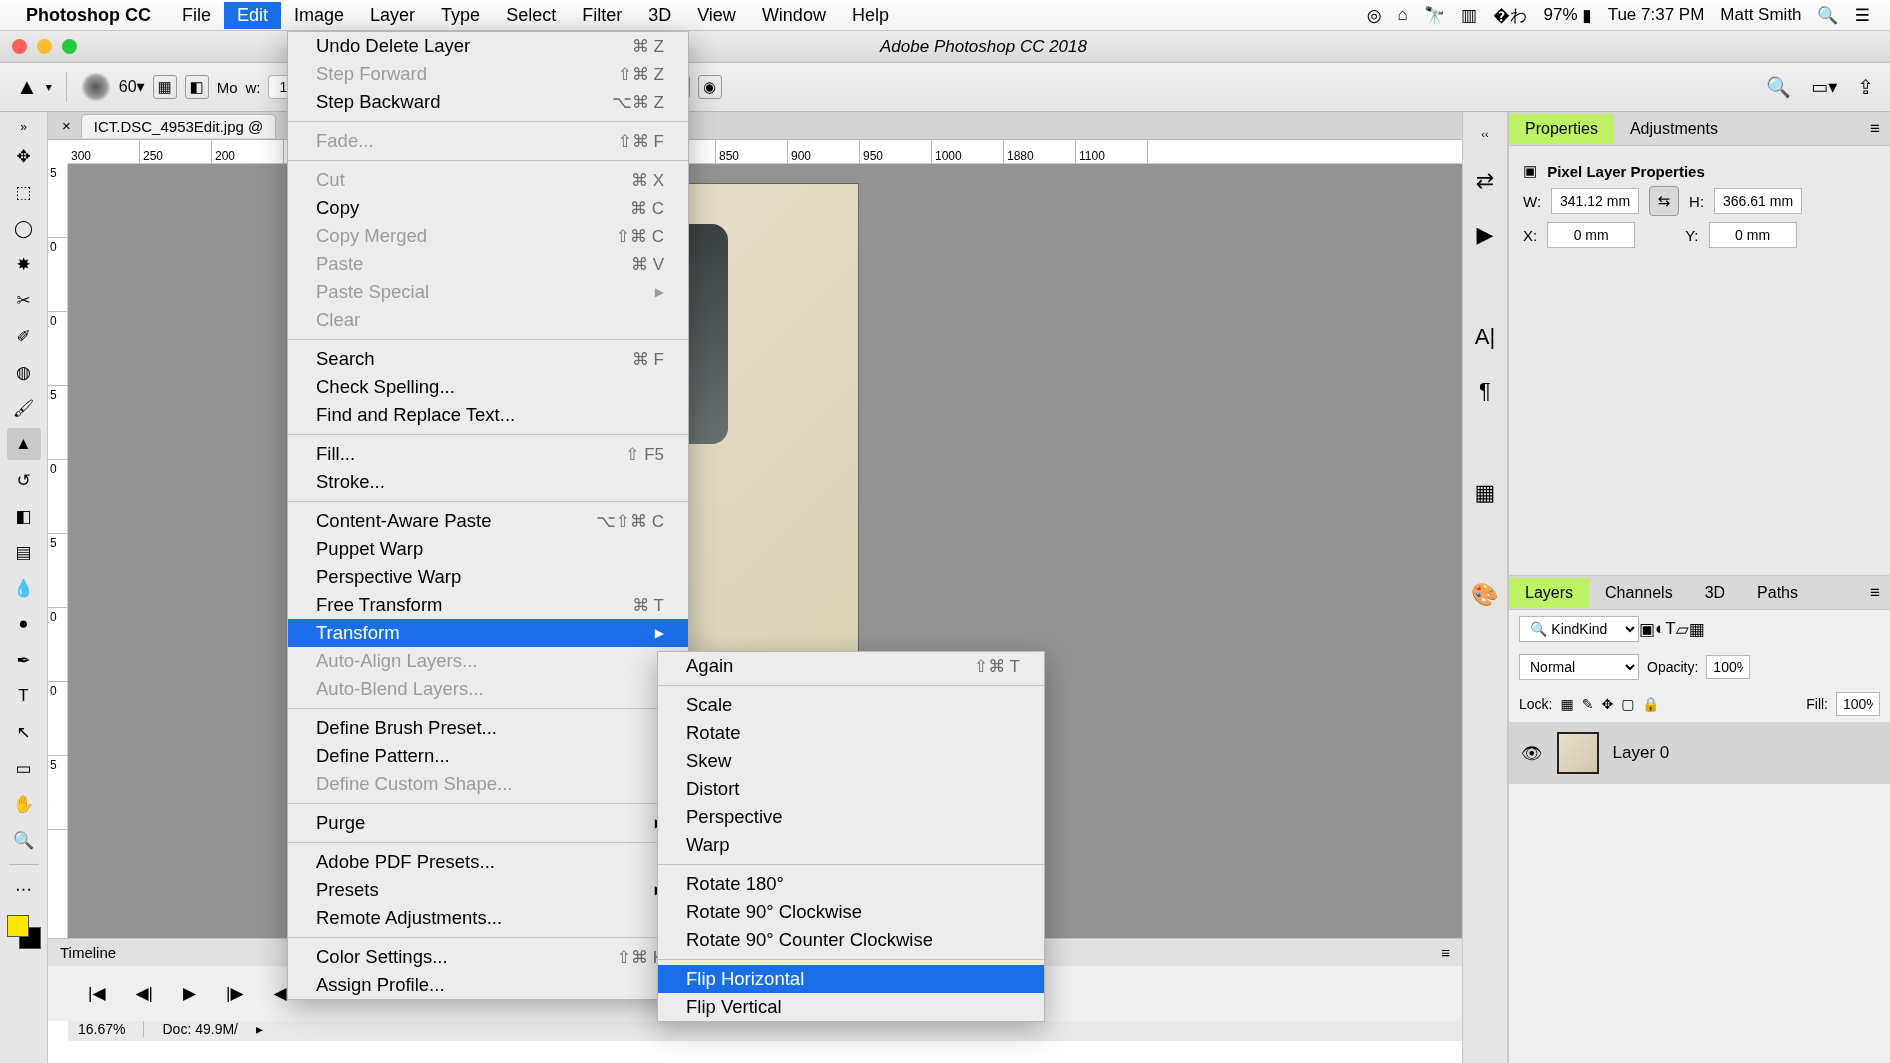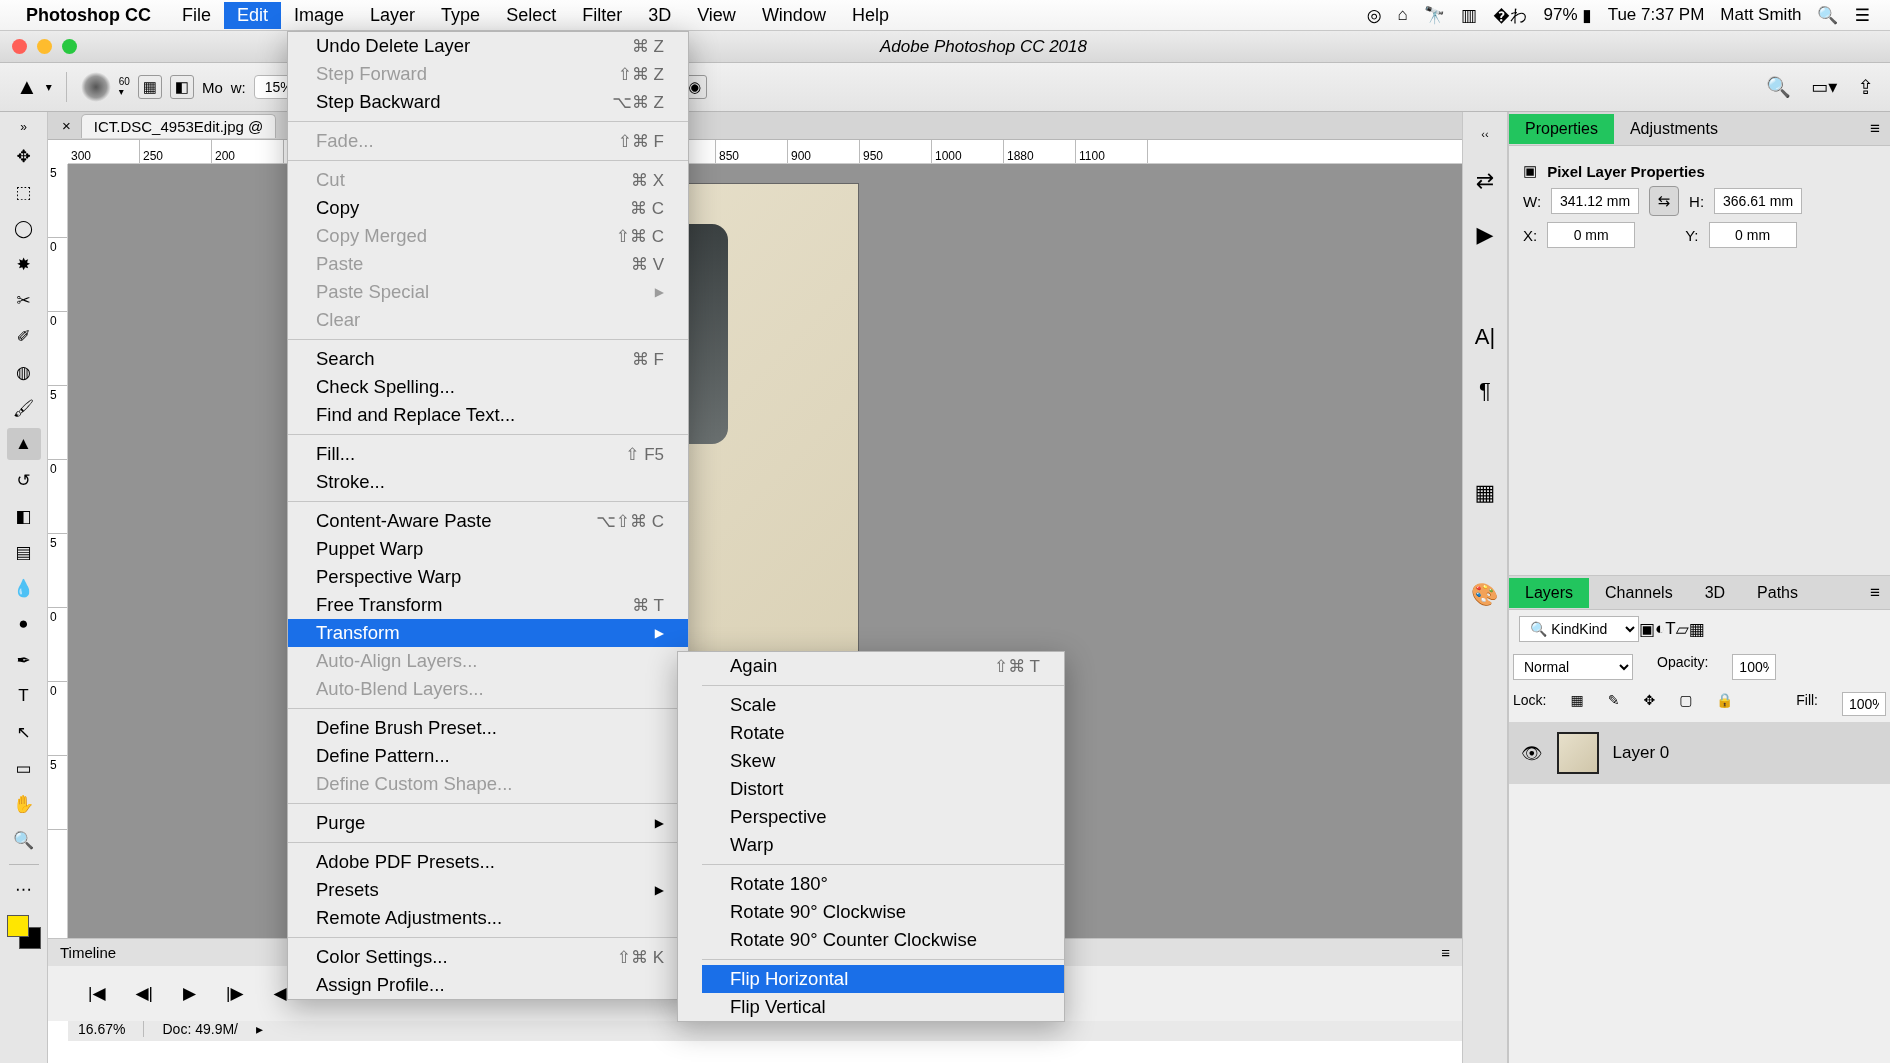--- a/index.html
+++ b/index.html
@@ -55,44 +55,44 @@
 .timeline-hdr{ position:absolute; left:0; right:0; top:-103px; height:28px; background:#e0e0e0; border-top:1px solid #c3c3c3; display:flex; align-items:center; padding:0 12px; font-size:15px;}
 .transport{ position:absolute; left:0; right:0; top:-75px; height:55px; background:#efefef; display:flex; align-items:center; gap:30px; padding-left:40px;}
 
 
 .right-col{ position:absolute; right:0; top:112px; width:428px; bottom:0; display:flex;}
 .collapse-strip{ width:46px; background:#e4e4e4; border-left:1px solid #c6c6c6; border-right:1px solid #c6c6c6; display:flex; flex-direction:column; align-items:center; padding-top:16px; gap:28px;}
 .collapse-strip .ci{ font-size:22px; }
 .panels{ flex:1; background:#e9e9e9; display:flex; flex-direction:column; border-left:1px solid #c6c6c6;}
 .panel-tabs{ height:34px; display:flex; align-items:center; border-bottom:1px solid #c3c3c3; background:#d8d8d8;}
 .panel-tabs .ptab{ padding:6px 16px; font-size:16px;}
-.panel-tabs .ptab.active{ background:#22c55e; font-weight:500;}
+.panel-tabs .ptab.active{ background:#bef264; font-weight:500;}
 .panel-body{ padding:10px 14px; font-size:15px;}
 .panel-body .row{ display:flex; align-items:center; gap:10px; margin:6px 0;}
 .panel-body input{ width:88px; border:1px solid #b6b6b6; padding:4px 6px; font-size:14px; background:#fff; text-align:center;}
 .linkbox{ width:30px; height:30px; border:1px solid #999; background:#d8d8d8; display:flex; align-items:center; justify-content:center; border-radius:4px;}
 .layers-body{ flex:1; background:#efefef; padding:0;}
 .layers-filter{ display:flex; align-items:center; gap:0; padding:6px 10px;}
-.layers-opts{ display:flex; gap:24px; padding:6px 4px; font-size:14px;}
+.layers-opts{ display:flex; align-items:center; gap:8px; padding:6px 10px; font-size:14px;}
 .layer-item{ display:flex; align-items:center; gap:14px; padding:10px 12px; background:#d5d5d5;}
 .layer-thumb{ width:42px; height:42px; border:2px solid #222; background:linear-gradient(135deg,#e7e0cb,#d0c6aa);}
 .layers-select,.layers-input{ border:1px solid #b6b6b6; padding:3px 6px; font-size:14px; background:#fff;}
 .layers-select{ width:120px;}
 .layers-input{ width:44px;}
 
 
 .dropdown{ position:absolute; background:#ececec; border:1px solid #b6b6b6; box-shadow:0 8px 28px rgba(0,0,0,.3); font-size:18.5px;}
 .dropdown .mi{ display:flex; align-items:center; justify-content:space-between; padding:3px 24px 3px 28px; cursor:default; white-space:nowrap;}
 .dropdown .mi.disabled{ color:#9c9c9c;}
 .dropdown .mi.highlight{ background:#1a6fe8; color:#fff;}
 .dropdown .sep{ height:1px; background:#c5c5c5; margin:5px 0;}
 .dropdown .sc{ color:#6b6b6b; font-size:17px; margin-left:40px;}
 .dropdown .arrow{ margin-left:auto;}
 #edit-menu{ left:287px; top:31px; width:402px;}
-#transform-menu{ left:677px; top:651px; width:388px;padding-left:24px;}
+#transform-menu{ left:657px; top:651px; width:388px;}
 
 
 .rulers-top .ticks{position:absolute;inset:0;display:flex;}
 .rulers-top .tick{ width:72px; border-right:1px solid #bbb; font-size:12px; padding-left:3px; display:flex; align-items:flex-end;}
 .rulers-left .vtick{ height:74px; border-bottom:1px solid #bbb; font-size:12px; writing-mode:horizontal-tb; padding:2px;}
 </style>
 </head>
 <body>
 
 <div class="menubar">
@@ -129,21 +129,21 @@
     <div class="dot max"></div>
   </div>
   <div class="title">Adobe Photoshop CC 2018</div>
 </div>
 
 <div class="optionsbar">
   <span style="font-size:22px;">▲</span>
   <span style="font-size:12px;">▾</span>
   <div class="sep"></div>
   <div class="brush"></div>
-  <span style="display:flex;flex-direction:column;font-size:10px;line-height:1;">
+  <span style="display:flex;font-size:16px;line-height:1;">
     <span>60</span>
     <span>▾</span>
   </span>
   <span class="ico">▦</span>
   <span class="ico">◧</span>
   <span class="lbl">Mo</span>
   <span class="lbl">w:</span>
   <select><option>15%</option></select>
   <span class="ico">✎</span>
   <input type="checkbox" checked="" style="">

